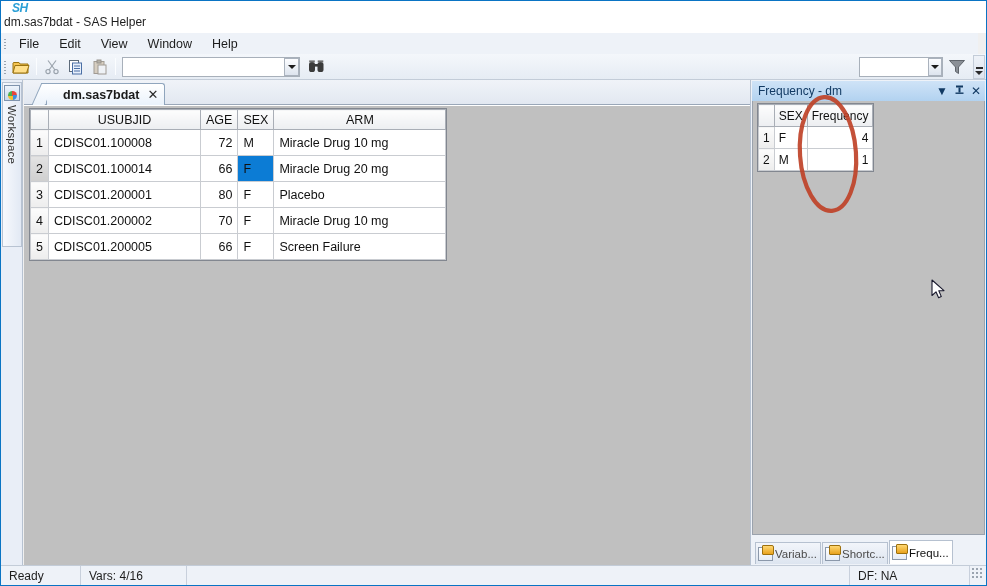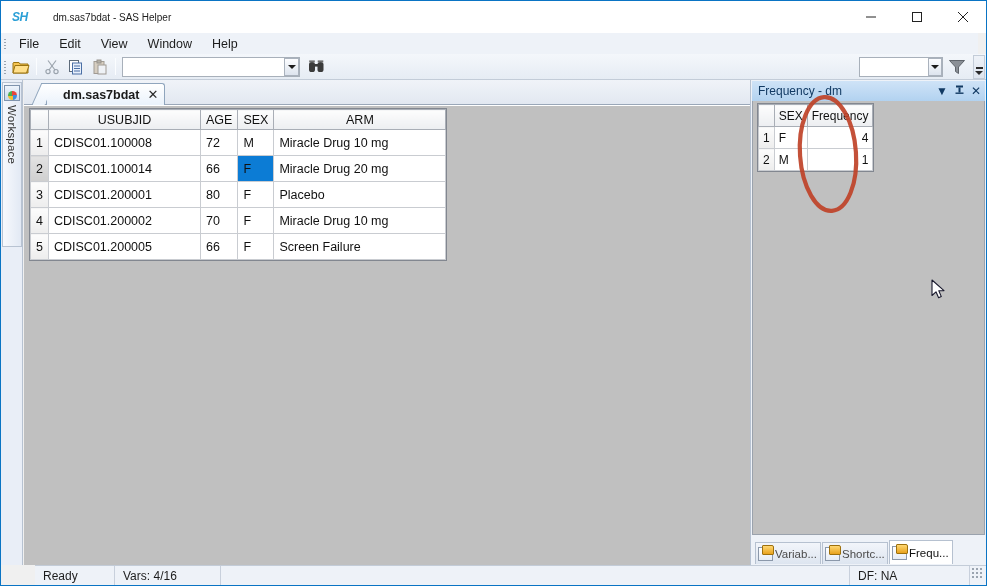--- a/index.html
+++ b/index.html
@@ -14,28 +14,28 @@
     width: 987px; height: 586px;
     border: 1px solid #0a74c4;
     background: #f0f0f0;
     overflow: hidden;
   }
 
   
   .titlebar {
     position: absolute; left: 0; top: 0; right: 0; height: 32px;
     background: #ffffff;
-    display: flex; align-items: center;
+    display: flex;  flex-direction: column;
   }
   .title-logo {
     font-style: italic; font-weight: bold; font-size: 12px;
     color: #2a9fd6; margin-left: 11px; letter-spacing: -0.4px;
   }
   .title-text {
-    margin-left: 25px; font-size: 10px; color: #1d1d1d;
+    margin-left: 3px; font-size: 12px; color: #1d1d1d;
     white-space: nowrap;
   }
   .winbtns { margin-left: auto; display: flex; height: 32px; }
   .winbtn {
     width: 46px; height: 32px;
     display: flex; align-items: center; justify-content: center;
     color: #222;
   }
 
   
@@ -204,21 +204,21 @@
   th.rowhdr-corner { width: 18px; padding: 0; }
   td.rowhdr {
     width: 18px; padding: 0 3px 0 0;
     text-align: right;
     background: linear-gradient(#fcfcfc, #ededed);
     border: 1px solid #b9bdc3;
     color: #111;
   }
   td.rowhdr.sel { background: linear-gradient(#e3e3e3, #cfcfcf); }
   .c-usubjid { width: 152px; text-align: left; }
-  .c-age { width: 36px; }
+  .c-age { width: 36px; text-align: right; }
   .c-sex { width: 36px; text-align: left; }
   .c-arm { width: 172px; text-align: left; }
   td.cell-selected {
     background: #0c7cd5; color: #fff;
   }
 
   
   .rightdock {
     position: absolute; right: 0; top: 79px; width: 236px; bottom: 20px;
     background: #eef2f8;
@@ -293,21 +293,21 @@
     border: 1px solid #9e700c;
     border-radius: 1px 2px 1px 1px;
   }
 
   
   .statusbar {
     position: absolute; left: 0; right: 0; bottom: 0; height: 20px;
     background: #eef2f8;
     border-top: 1px solid #c3ccd8;
     display: flex; 
-    font-size: 12px; color: #1d1d1d; margin-left: 34px;
+    font-size: 12px; color: #1d1d1d;
   }
   .sb-cell {
     height: 20px; display: flex; align-items: center;
     padding: 0 8px; border-right: 1px solid #c8d0dc;
   }
   .sb-ready { width: 80px; }
   .sb-rows { width: 200px; }
   .sb-vars { width: 106px; }
   .sb-lf { width: 170px; }
   .sb-spacer { flex: 1; border-right: 1px solid #c8d0dc; height: 20px; }

